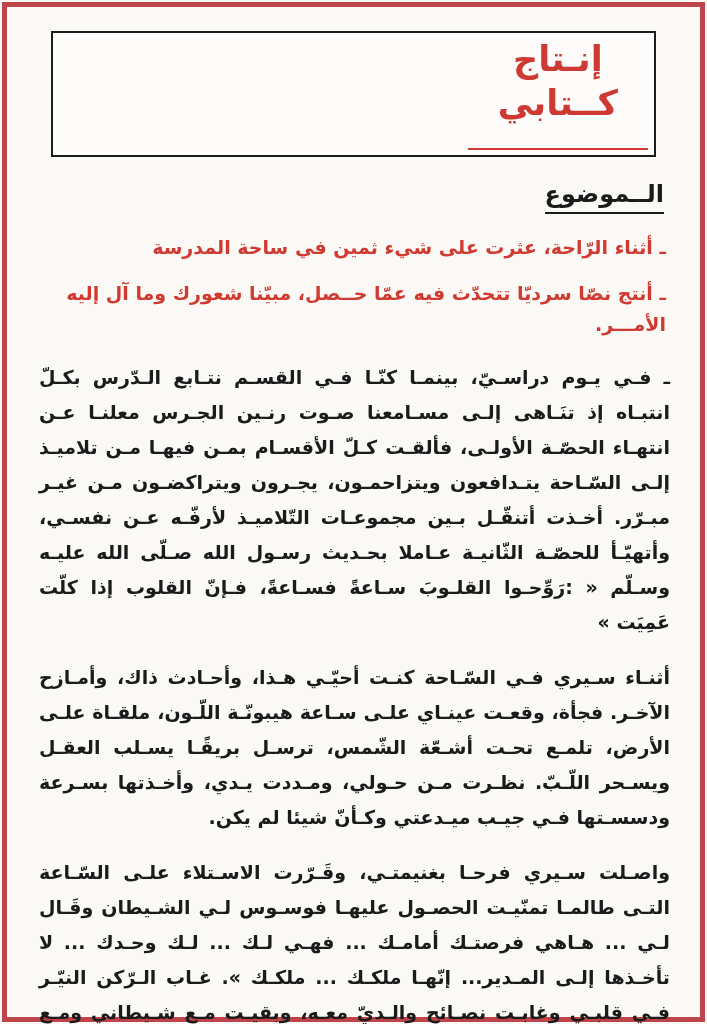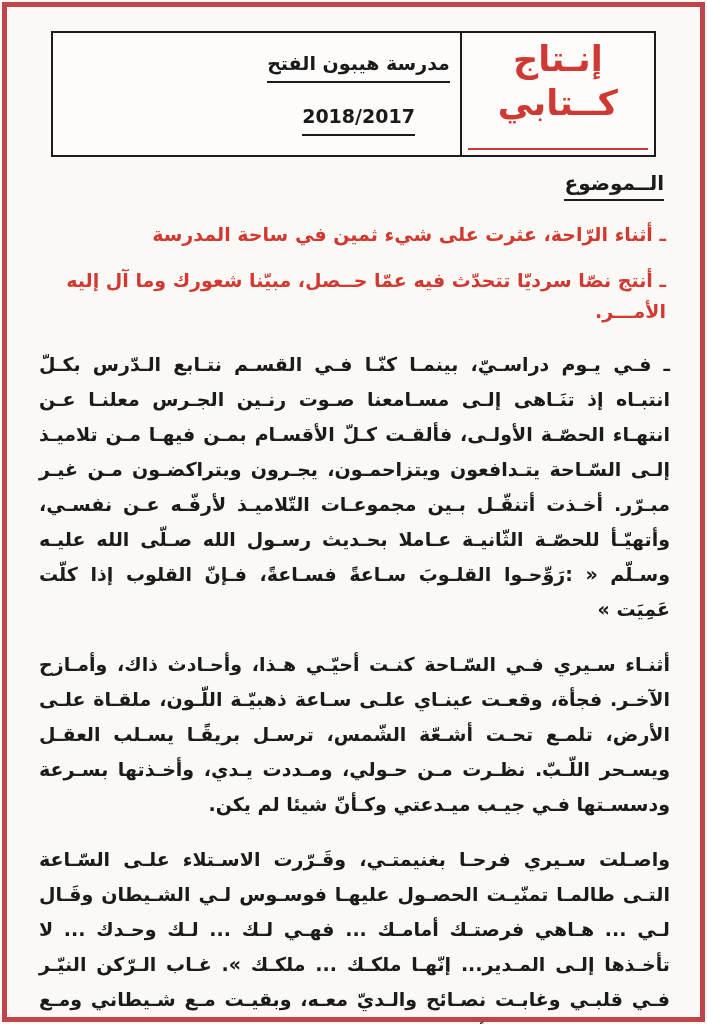--- a/index.html
+++ b/index.html
@@ -62,22 +62,23 @@
     border-bottom-width:2px;
   }
   
   .subject-heading{
     margin:14px 8px 0 0;
     text-align:right;
   }
   .subject-heading .u{
     color:#1b1b1b;
     font-weight:bold;
-    font-size:20px;
+    font-size:24px;
     padding-bottom:3px;
+    margin-top:8px;
   }
   
   .prompt{
     color:#d03a31;
     font-weight:bold;
     font-size:19px;
     line-height:31px;
     text-align:right;
     margin:15px 6px 0 4px;
   }
@@ -98,31 +99,27 @@
 </head>
 <body>
 
 <div class="page">
   <div class="frame">
 
     <div class="header-table">
       <div class="cell title-cell">
         <span class="u doc-title">إنـتاج كــتابي</span>
       </div>
-      <div class="cell school-cell">
-        <span class="u hdr-black">مدرسة هيبون الفتح</span>
-        <span class="u hdr-black">2018/2017</span>
-      </div>
     </div>
 
     <div class="subject-heading">
       <span class="u">الــموضوع</span>
     </div>
 
     <p class="prompt">ـ أثناء الرّاحة، عثرت على شيء ثمين في ساحة المدرسة</p>
     <p class="prompt">ـ أنتج نصّا سرديّا تتحدّث فيه عمّا حــصل، مبيّنا شعورك وما آل إليه الأمـــر.</p>
 
     <p class="para">ـ فـي يـوم دراسـيّ، بينمـا كنّـا فـي القسـم نتـابع الـدّرس بكـلّ انتبـاه إذ تنَـاهى إلـى مسـامعنا صـوت رنـين الجـرس معلنـا عـن انتهـاء الحصّـة الأولـى، فألقـت كـلّ الأقسـام بمـن فيهـا مـن تلاميـذ إلـى السّـاحة يتـدافعون ويتزاحمـون، يجـرون ويتراكضـون مـن غيـر مبـرّر. أخـذت أتنقّـل بـين مجموعـات التّلاميـذ لأرفّـه عـن نفسـي، وأتهيّـأ للحصّـة الثّانيـة عـاملا بحـديث رسـول الله صـلّى الله عليـه وسـلّم « :رَوِّحـوا القلـوبَ سـاعةً فسـاعةً، فـإنّ القلوب إذا كلّت عَمِيَت »</p>
-    <p class="para">أثنـاء سـيري فـي السّـاحة كنـت أحيّـي هـذا، وأحـادث ذاك، وأمـازح الآخـر. فجأة، وقعـت عينـاي علـى سـاعة ذهبيّـة اللّـون، ملقـاة علـى الأرض، تلمـع تحـت أشـعّة الشّمس، ترسـل بريقًـا يسـلب العقـل ويسـحر اللّـبّ. نظـرت مـن حـولي، ومـددت يـدي، وأخـذتها بسـرعة ودسسـتها فـي جيـب ميـدعتي وكـأنّ شيئا لم يكن.</p>
+    <p class="para">أثنـاء سـيري فـي السّـاحة كنـت أحيّـي هـذا، وأحـادث ذاك، وأمـازح الآخـر. فجأة، وقعـت عينـاي علـى سـاعة هيبونّـة اللّـون، ملقـاة علـى الأرض، تلمـع تحـت أشـعّة الشّمس، ترسـل بريقًـا يسـلب العقـل ويسـحر اللّـبّ. نظـرت مـن حـولي، ومـددت يـدي، وأخـذتها بسـرعة ودسسـتها فـي جيـب ميـدعتي وكـأنّ شيئا لم يكن.</p>
     <p class="para">واصـلت سـيري فرحـا بغنيمتـي، وقَـرّرت الاسـتلاء علـى السّـاعة التـى طالمـا تمنّيـت الحصـول عليهـا فوسـوس لـي الشـيطان وقَـال لـي ... هـاهي فرصتـك أمامـك ... فهـي لـك ... لـك وحـدك ... لا تأخـذها إلـى المـدير... إنّهـا ملكـك ... ملكـك ». غـاب الـرّكن النيّـر فـي قلبـي وغابـت نصـائح والـديّ معـه، وبقيـت مـع شـيطاني ومـع وساوسـه. انـي لـم أحصـل علـى واحدة فـي حيـاتي. تصـوّرتها علـى معصـمي تَحظـى بافتخـاري وبإعجـاب كـلّ التَّلاميـذ ، فجلّهـم يملكـون سـاعات مختلفـة الأشـكال والألـوان، فلمـا لا أمتلـك واحـدة مـثلهم،</p>
 
   </div>
 </div>
 
 </body></html>

